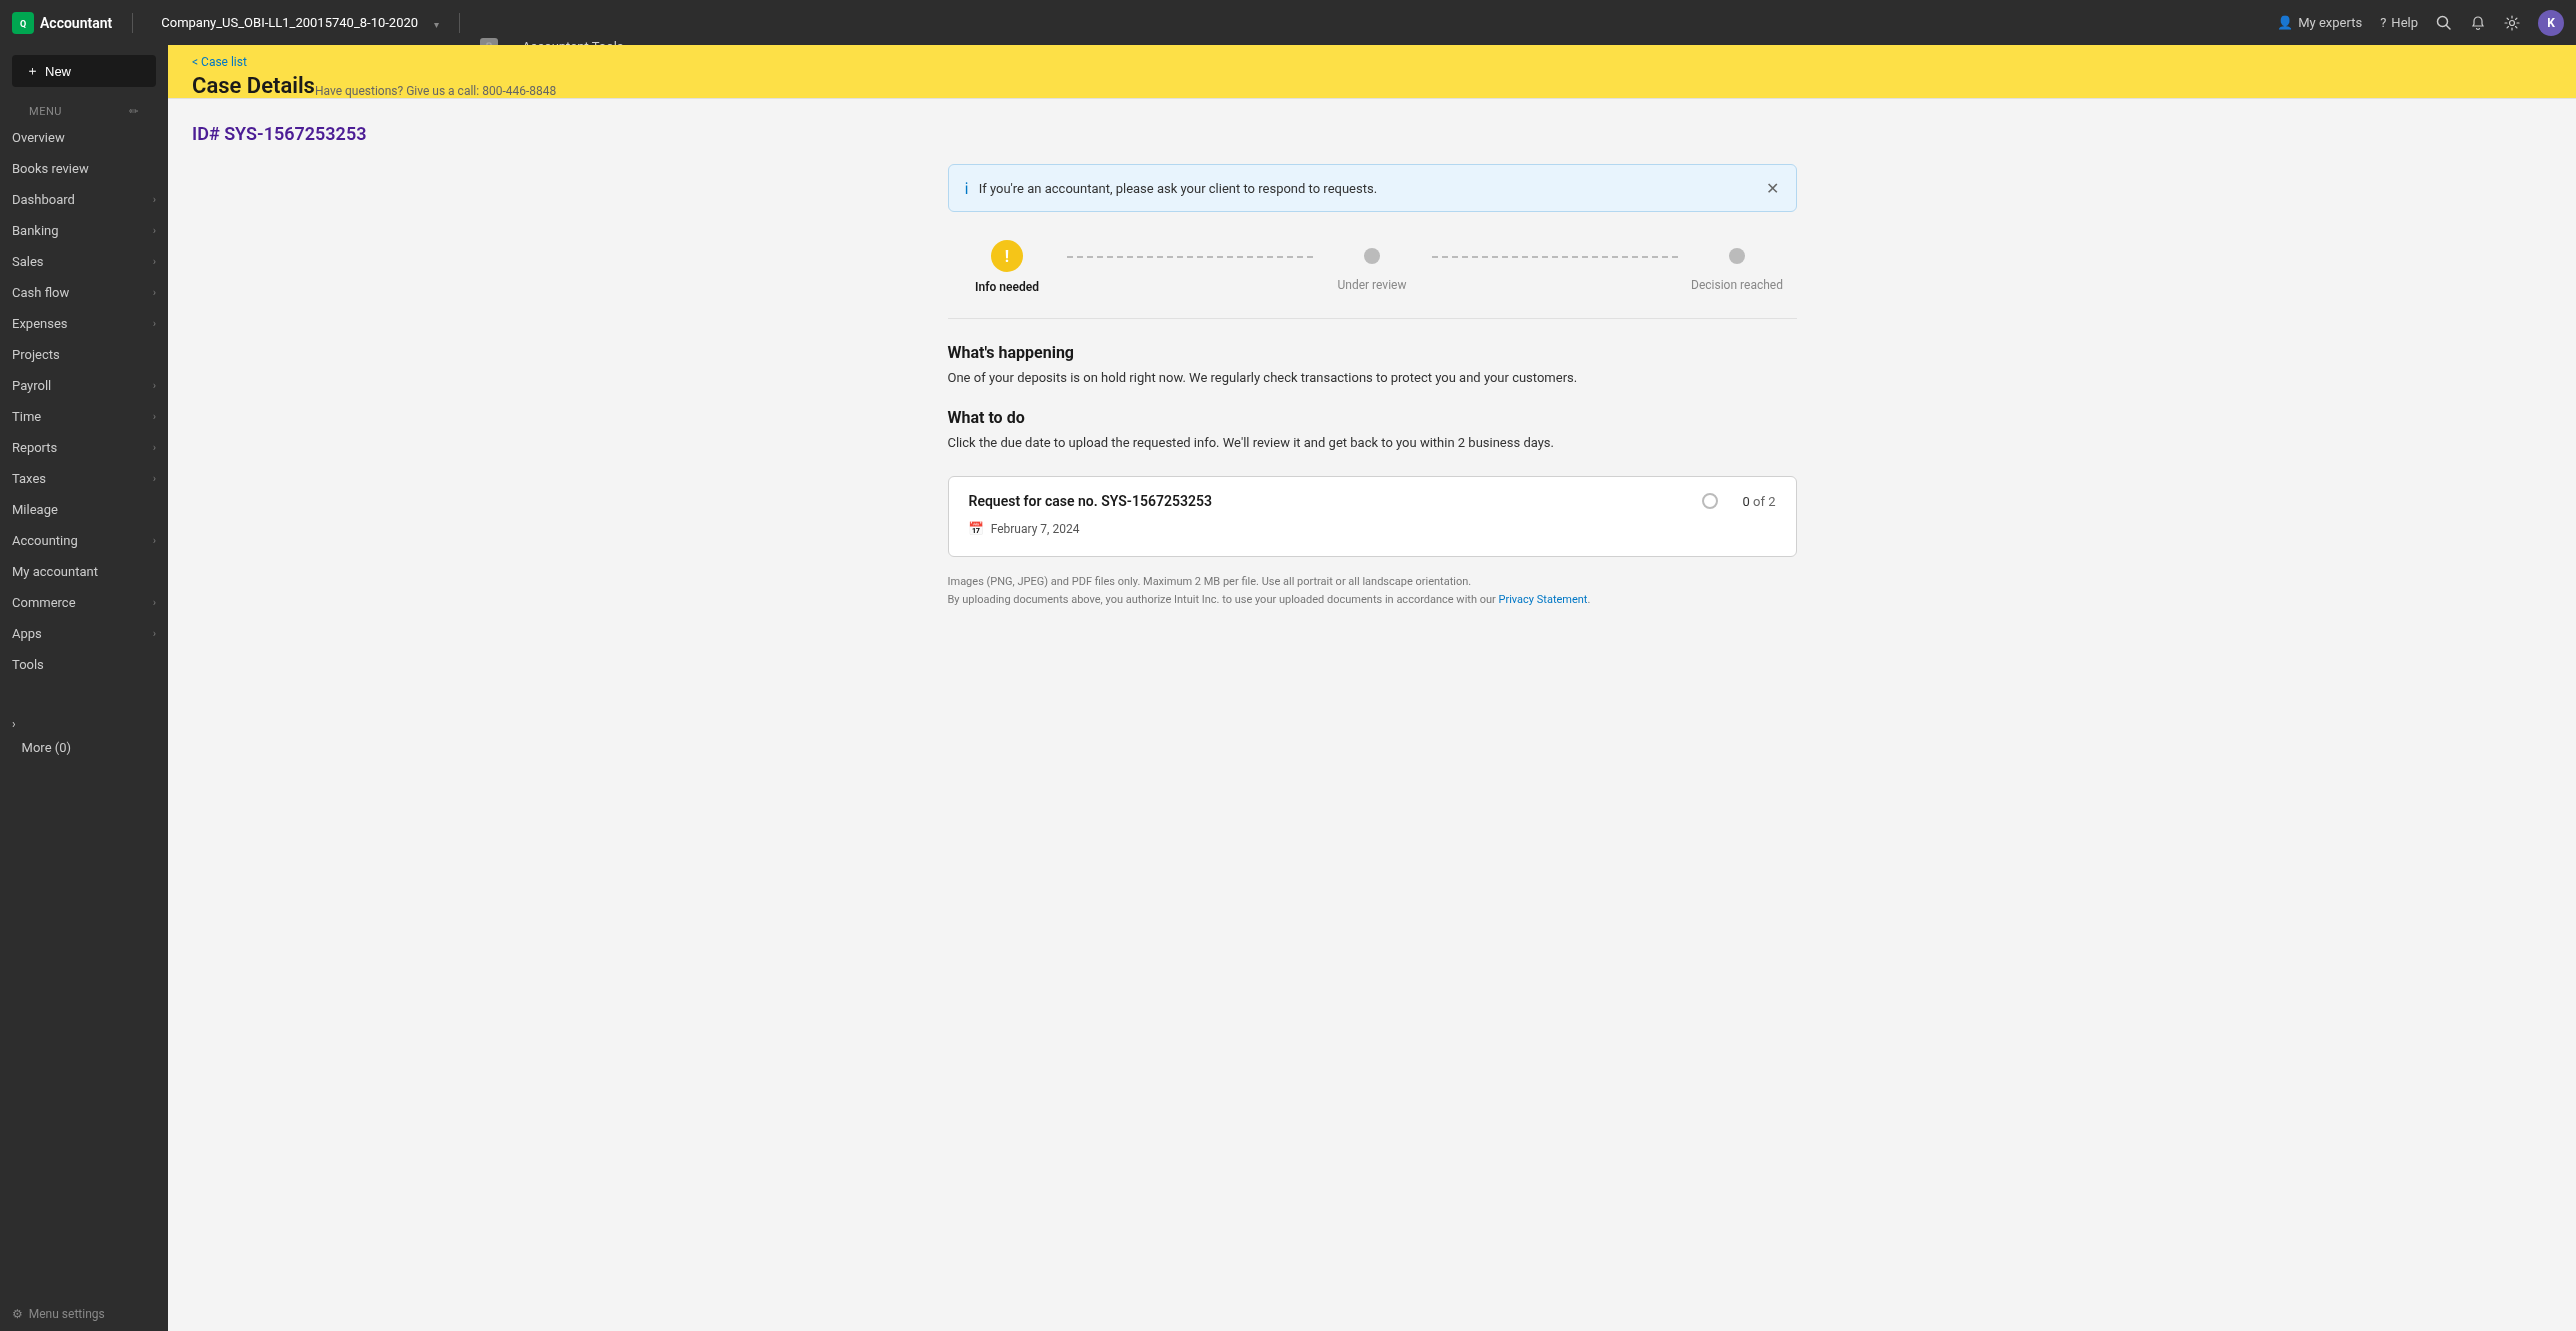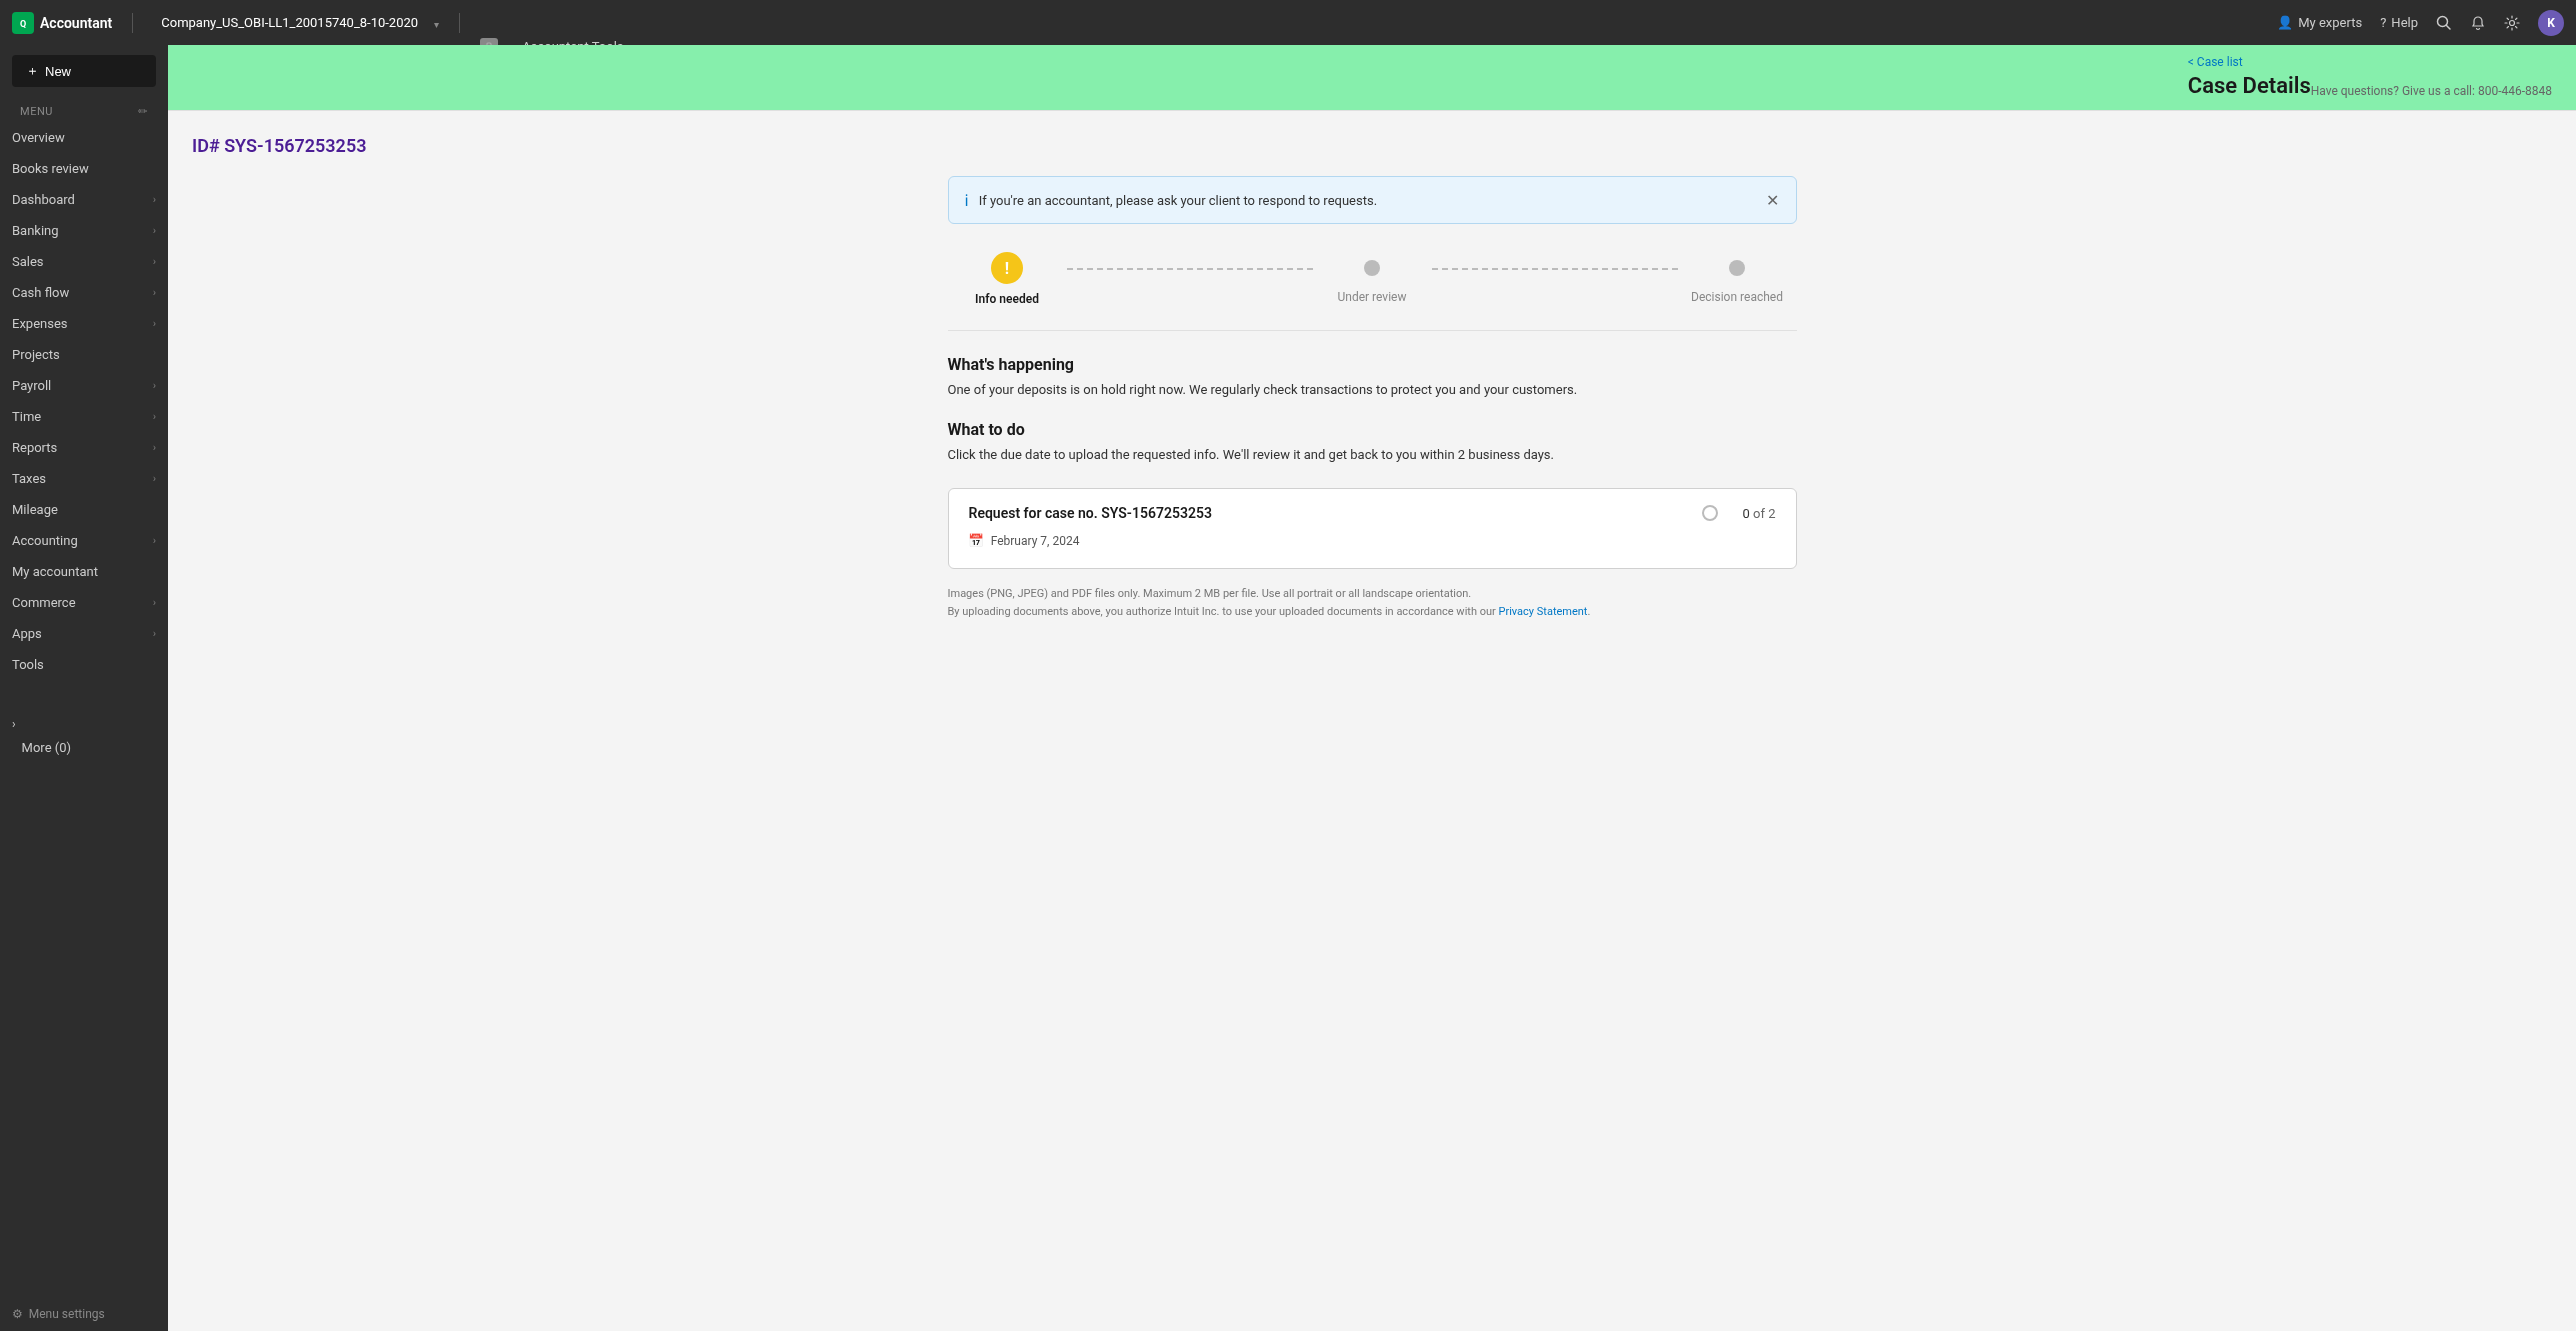--- a/index.html
+++ b/index.html
@@ -18,31 +18,31 @@
     .top-nav-right-item { display: flex; align-items: center; gap: 5px; cursor: pointer; color: #ccc; }
     .avatar { width: 26px; height: 26px; background: #6c5bb5; border-radius: 50%; display: flex; align-items: center; justify-content: center; color: white; font-size: 12px; font-weight: bold; }
     .chevron-down { font-size: 10px; color: #888; }
 
     
     .main-layout { display: flex; flex: 1; overflow: hidden; }
 
     
     .sidebar { width: 168px; background: #2d2d2d; color: #ccc; display: flex; flex-direction: column; overflow-y: auto; flex-shrink: 0; }
     .sidebar-new-btn { margin: 10px 12px; background: #1a1a1a; border: none; color: #fff; padding: 7px 14px; border-radius: 4px; cursor: pointer; display: flex; align-items: center; gap: 6px; font-size: 13px; }
-    .sidebar-menu-header { display: flex; align-items: flex-end; justify-content: space-between; padding: 8px 20px 4px; font-size: 11px; color: #888; text-transform: uppercase; letter-spacing: 0.05em; }
+    .sidebar-menu-header { display: flex; align-items: flex-end; justify-content: space-between; padding: 8px 29px 4px; font-size: 11px; color: #888; text-transform: uppercase; letter-spacing: 0.05em; }
     .sidebar-item { display: flex; align-items: center; justify-content: space-between; padding: 8px 12px; cursor: pointer; font-size: 13px; color: #ccc; }
     .sidebar-item-label {}
     .sidebar-item-arrow { font-size: 11px; color: #777; }
     .sidebar-bottom { margin-top: auto; padding: 10px 12px; font-size: 12px; color: #888; display: flex; align-items: center; gap: 6px; cursor: pointer; }
 
     
     .content-area { flex: 1; display: flex; flex-direction: column; overflow: hidden; background: #f4f4f4; }
 
     
-    .page-header { background: #86efac; padding: 10px 24px 12px; border-bottom: 1px solid #e0e0e0; display: flex; align-items: flex-end; justify-content: flex-end; flex-shrink: 0; }
+    .page-header { background: #fde047; padding: 10px 24px 0; border-bottom: 1px solid #e0e0e0; display: flex; align-items: flex-end; justify-content: flex-start; flex-shrink: 0; }
     .page-header-left {}
     .breadcrumb { color: #0077c5; font-size: 12px; cursor: pointer; margin-bottom: 4px; }
     .page-title { font-size: 22px; font-weight: 600; color: #1a1a1a; }
     .page-header-right { font-size: 12px; color: #666; }
 
     
     .scroll-content { flex: 1; overflow-y: auto; padding: 24px; }
 
     
     .case-id { font-size: 18px; font-weight: 600; color: #4c1d95; margin-bottom: 20px; }

